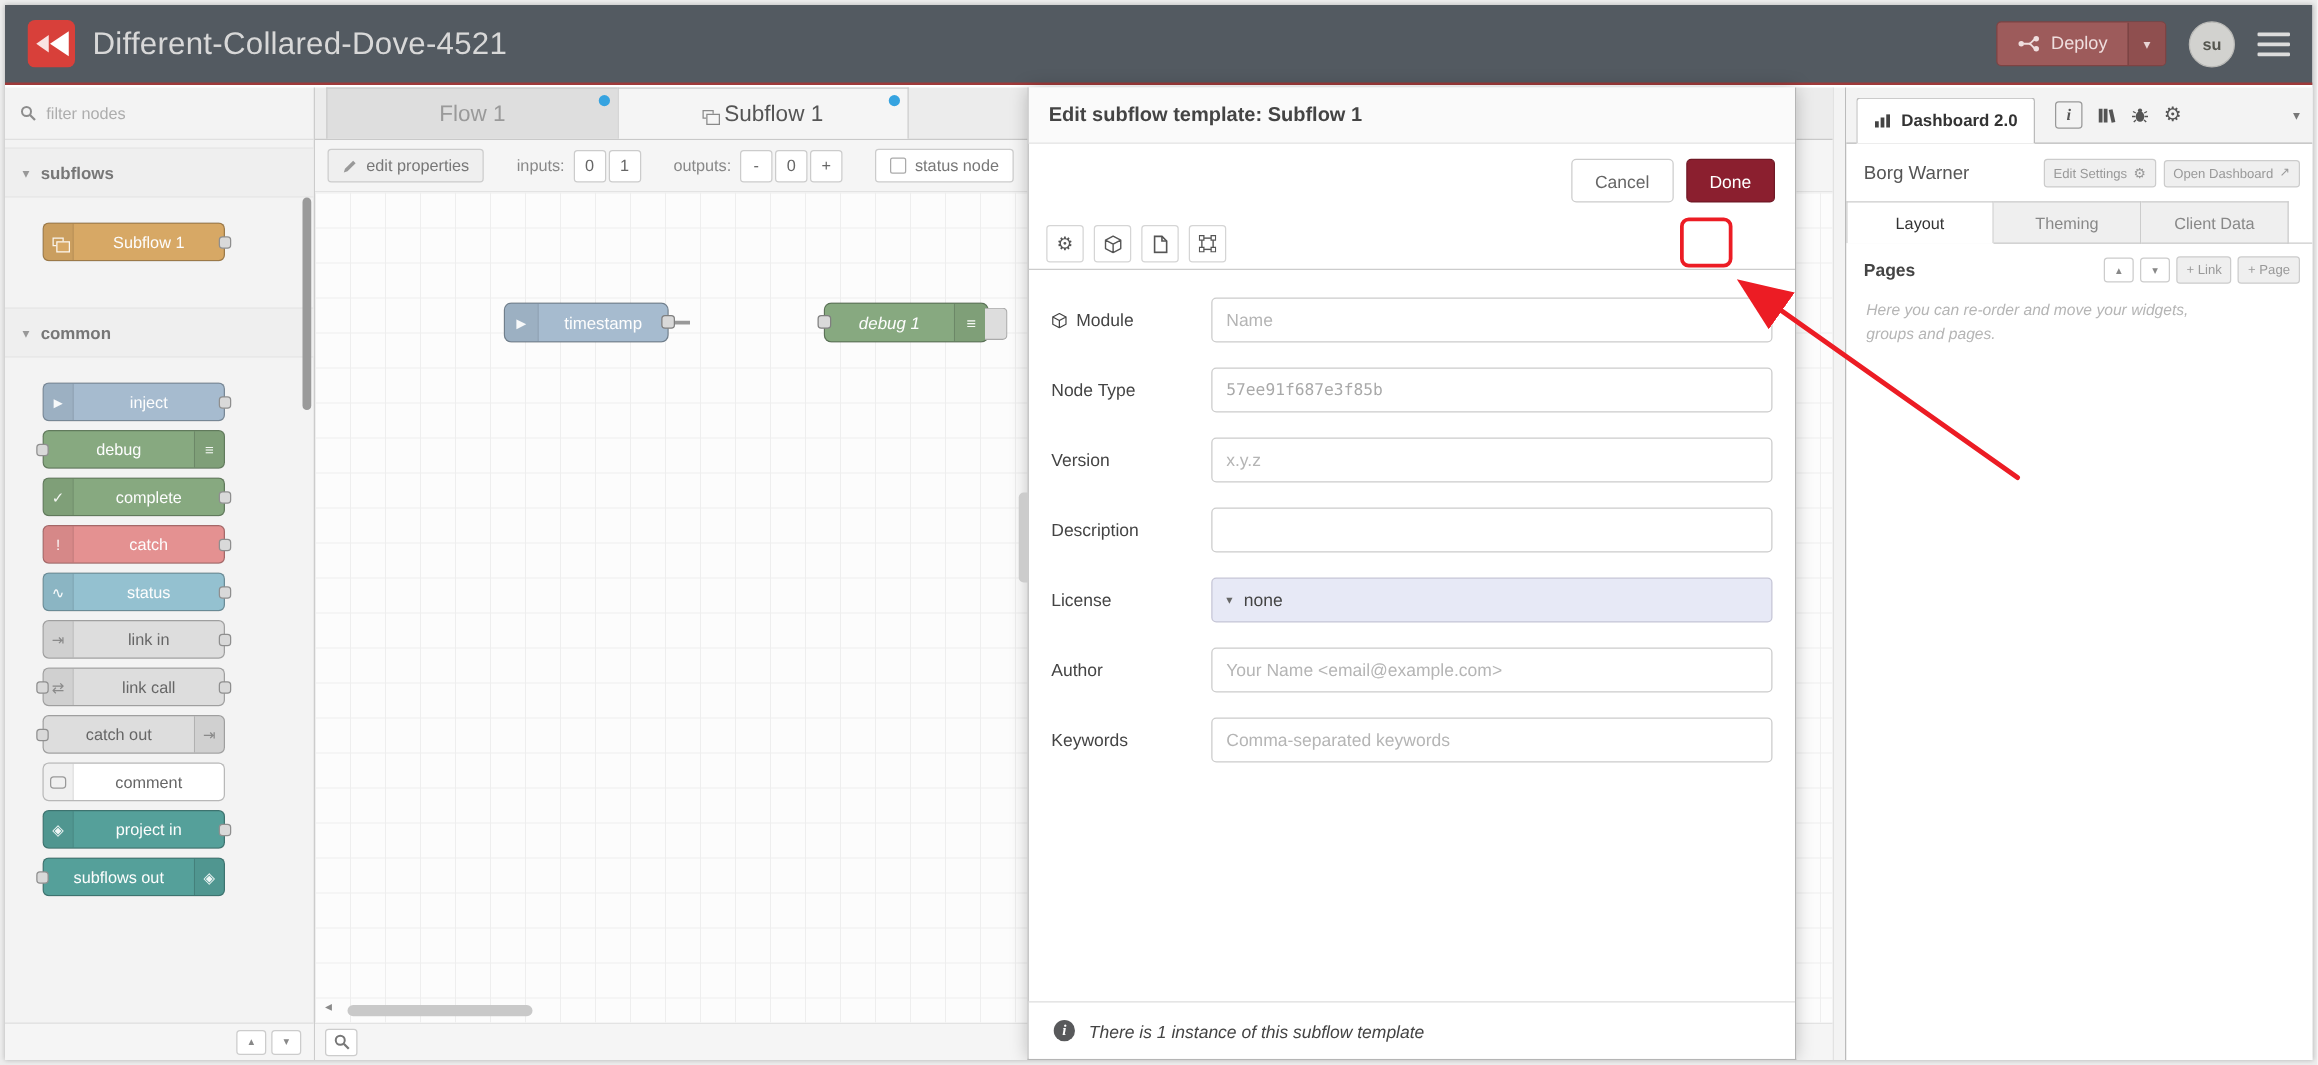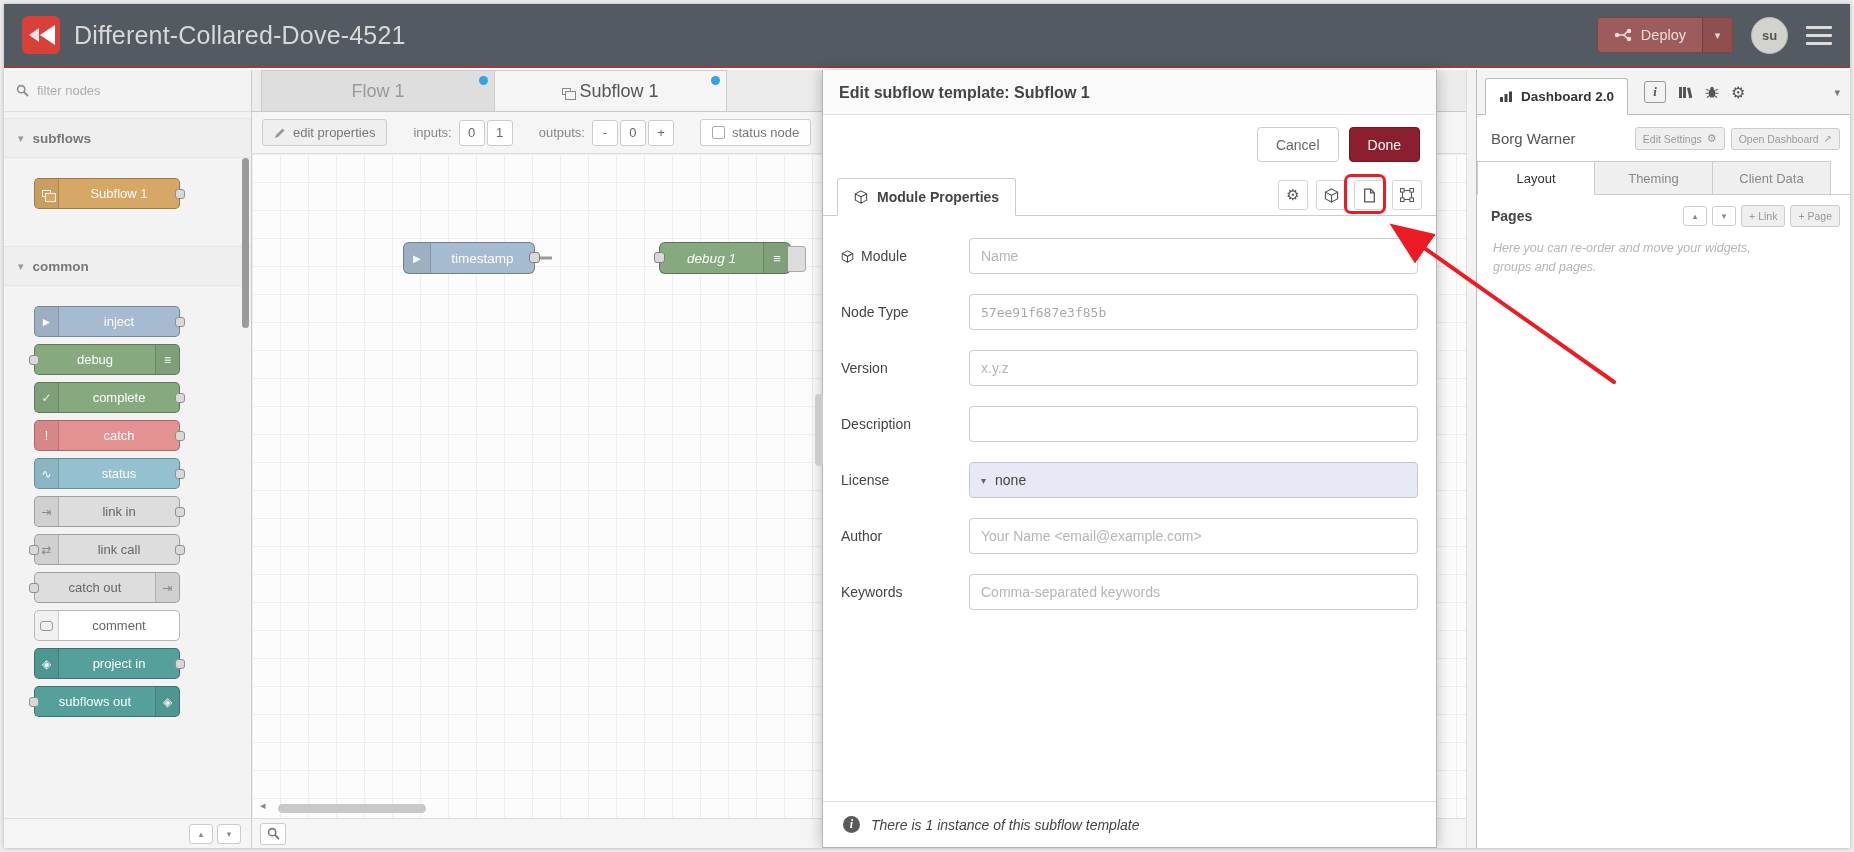--- a/index.html
+++ b/index.html
@@ -385,26 +385,20 @@
   </div>
 
   <div class="dialog">
     <div class="tray-grip"></div>
     <div class="dlg-header">Edit subflow template: Subflow 1</div>
     <div class="dlg-buttons">
       <div class="btn btn-cancel">Cancel</div>
       <div class="btn btn-done">Done</div>
     </div>
     <div class="dlg-tabs">
-      <div class="mtab">
-        <svg class="sicon" width="14" height="14" viewBox="0 0 16 16">
-          <path d="M8 1 L14.5 4.4 L8 7.8 L1.5 4.4 Z M1.5 4.4 L8 7.8 L8 15 L1.5 11.6 Z M14.5 4.4 L8 7.8 L8 15 L14.5 11.6 Z" fill="none" stroke="#444" stroke-width="1.2" stroke-linejoin="round"></path>
-        </svg>
-        <span>Module Properties</span>
-      </div>
       <div class="tab-icons">
         <span class="ticon">⚙</span>
         <span class="ticon">
           <svg class="sicon" width="15" height="15" viewBox="0 0 16 16">
             <path d="M8 1 L14.5 4.4 L8 7.8 L1.5 4.4 Z M1.5 4.4 L8 7.8 L8 15 L1.5 11.6 Z M14.5 4.4 L8 7.8 L8 15 L14.5 11.6 Z" fill="none" stroke="#555" stroke-width="1.2" stroke-linejoin="round"></path>
           </svg>
         </span>
         <span class="ticon">
           <svg class="sicon" width="13" height="15" viewBox="0 0 12 14">
             <path d="M1.5 1 H7 L10.5 4.5 V13 H1.5 Z" fill="none" stroke="#555" stroke-width="1.2"></path>

